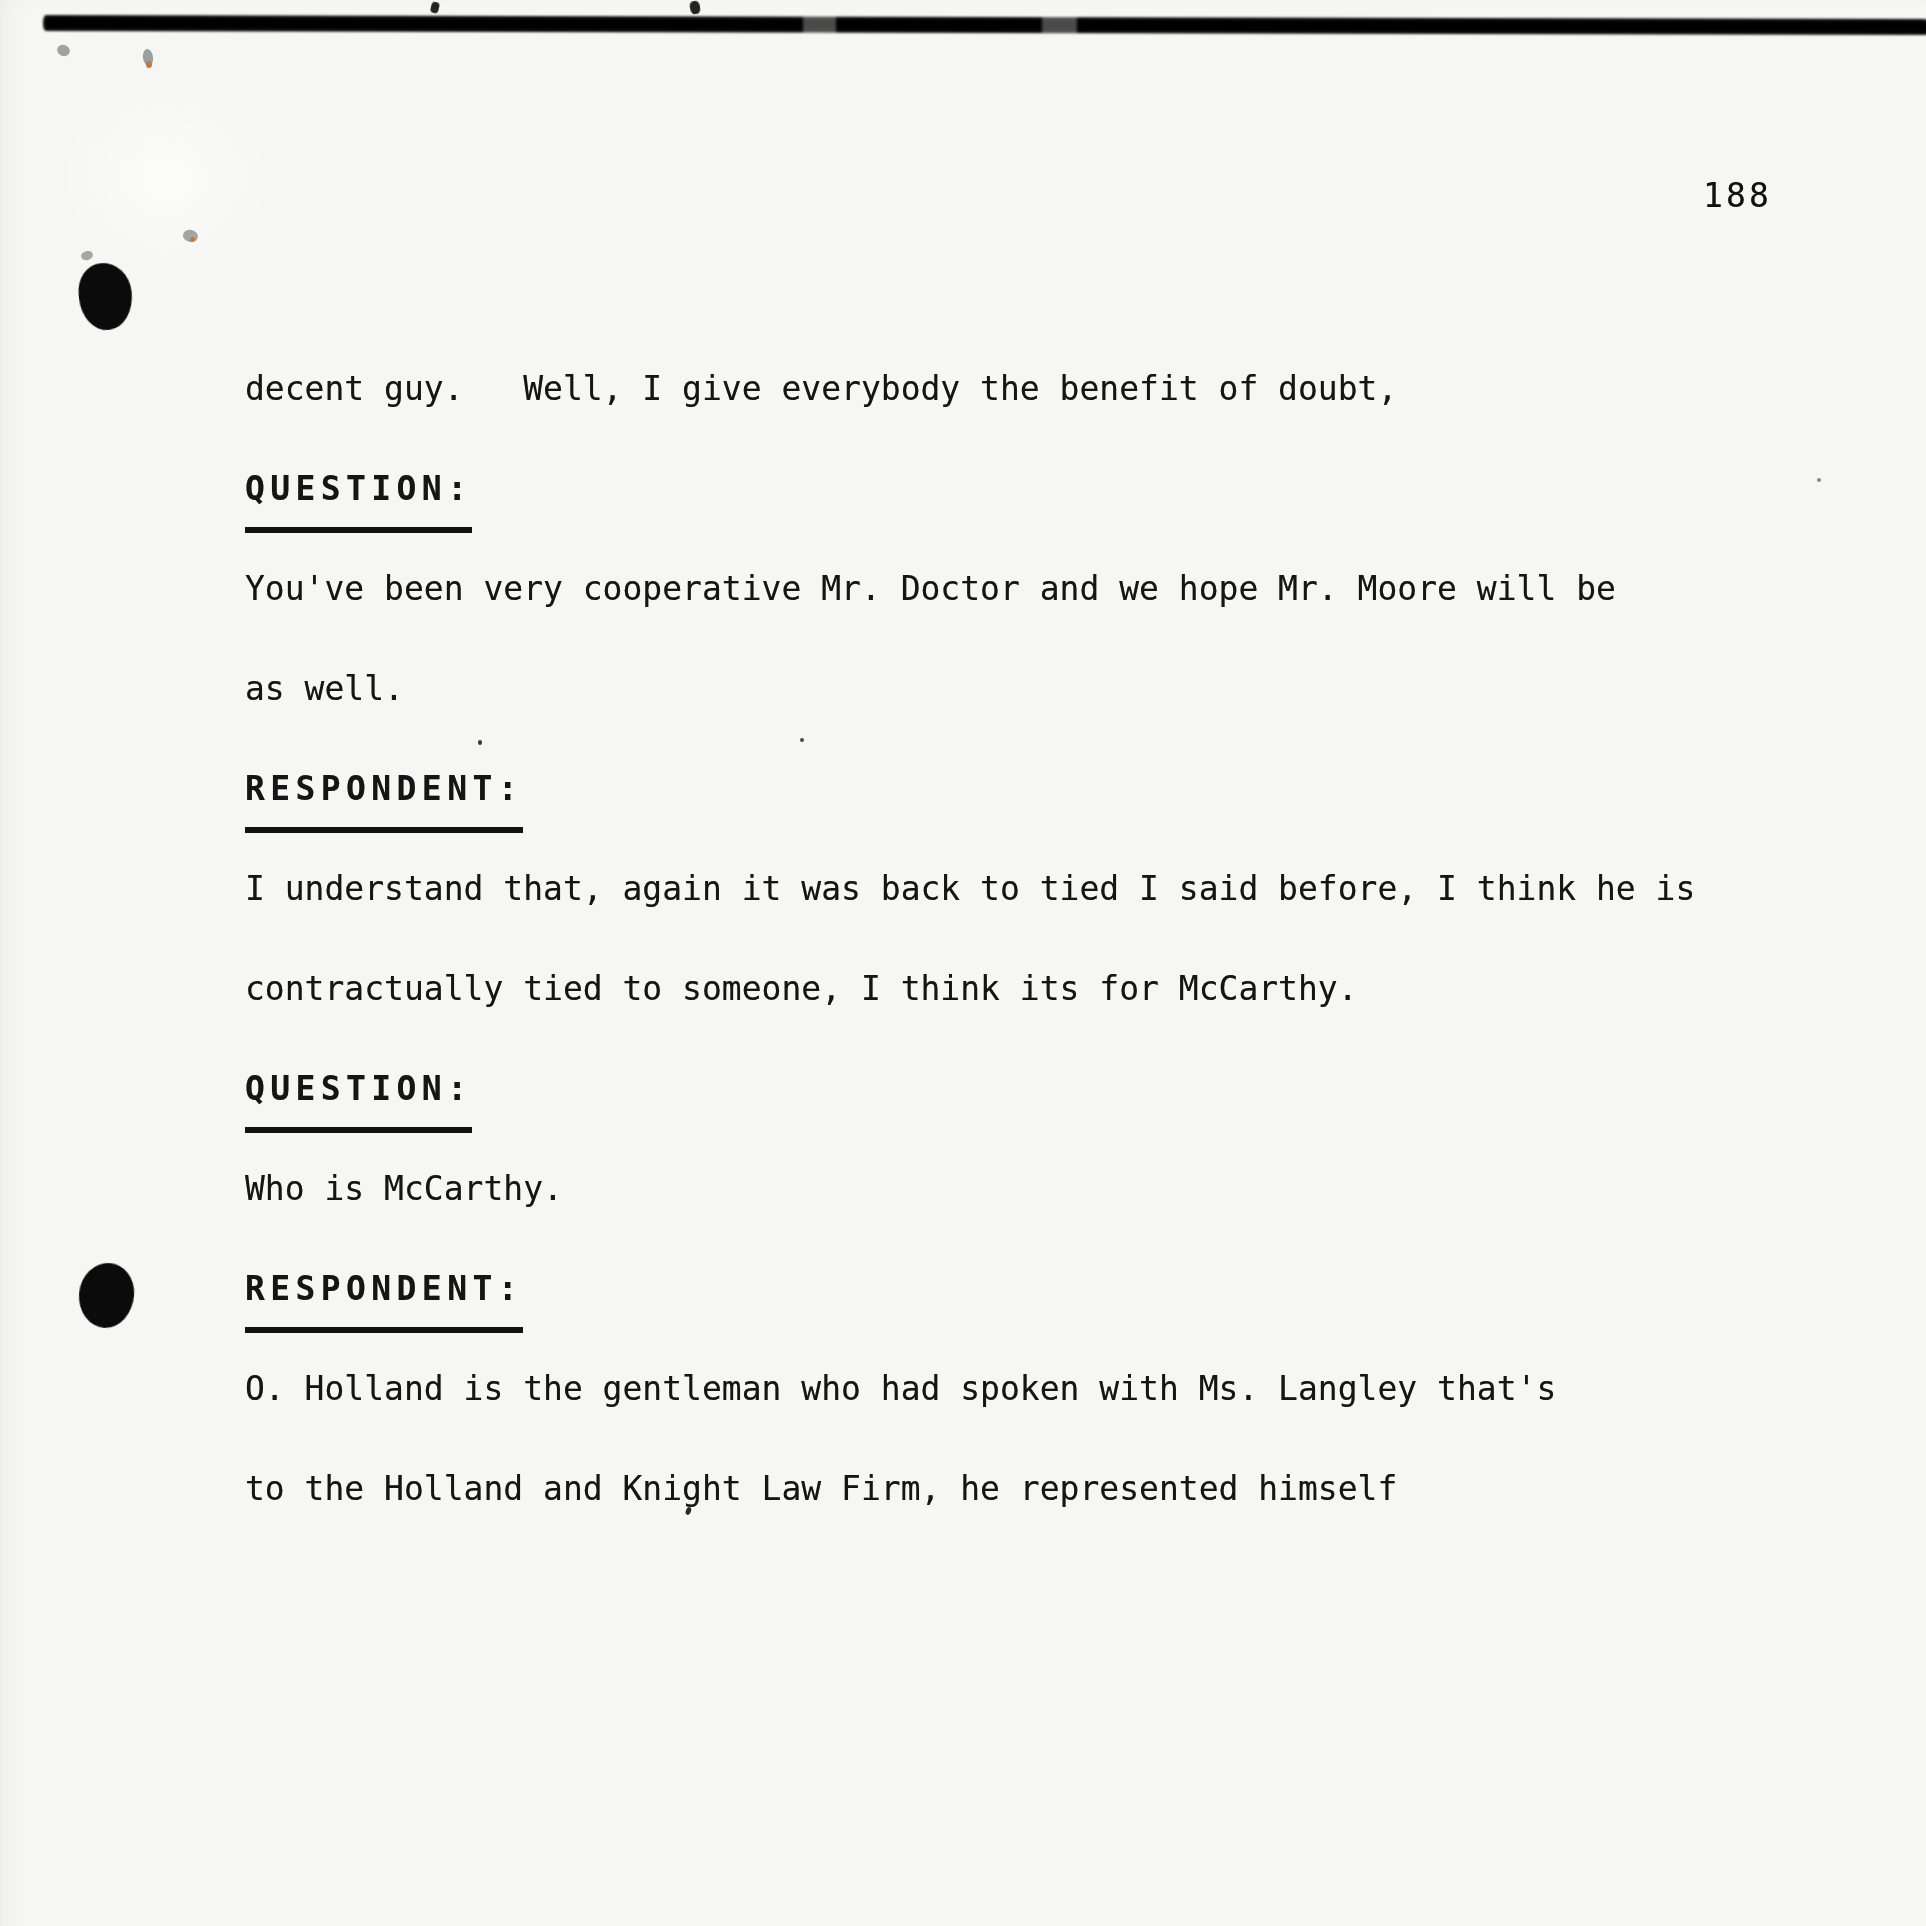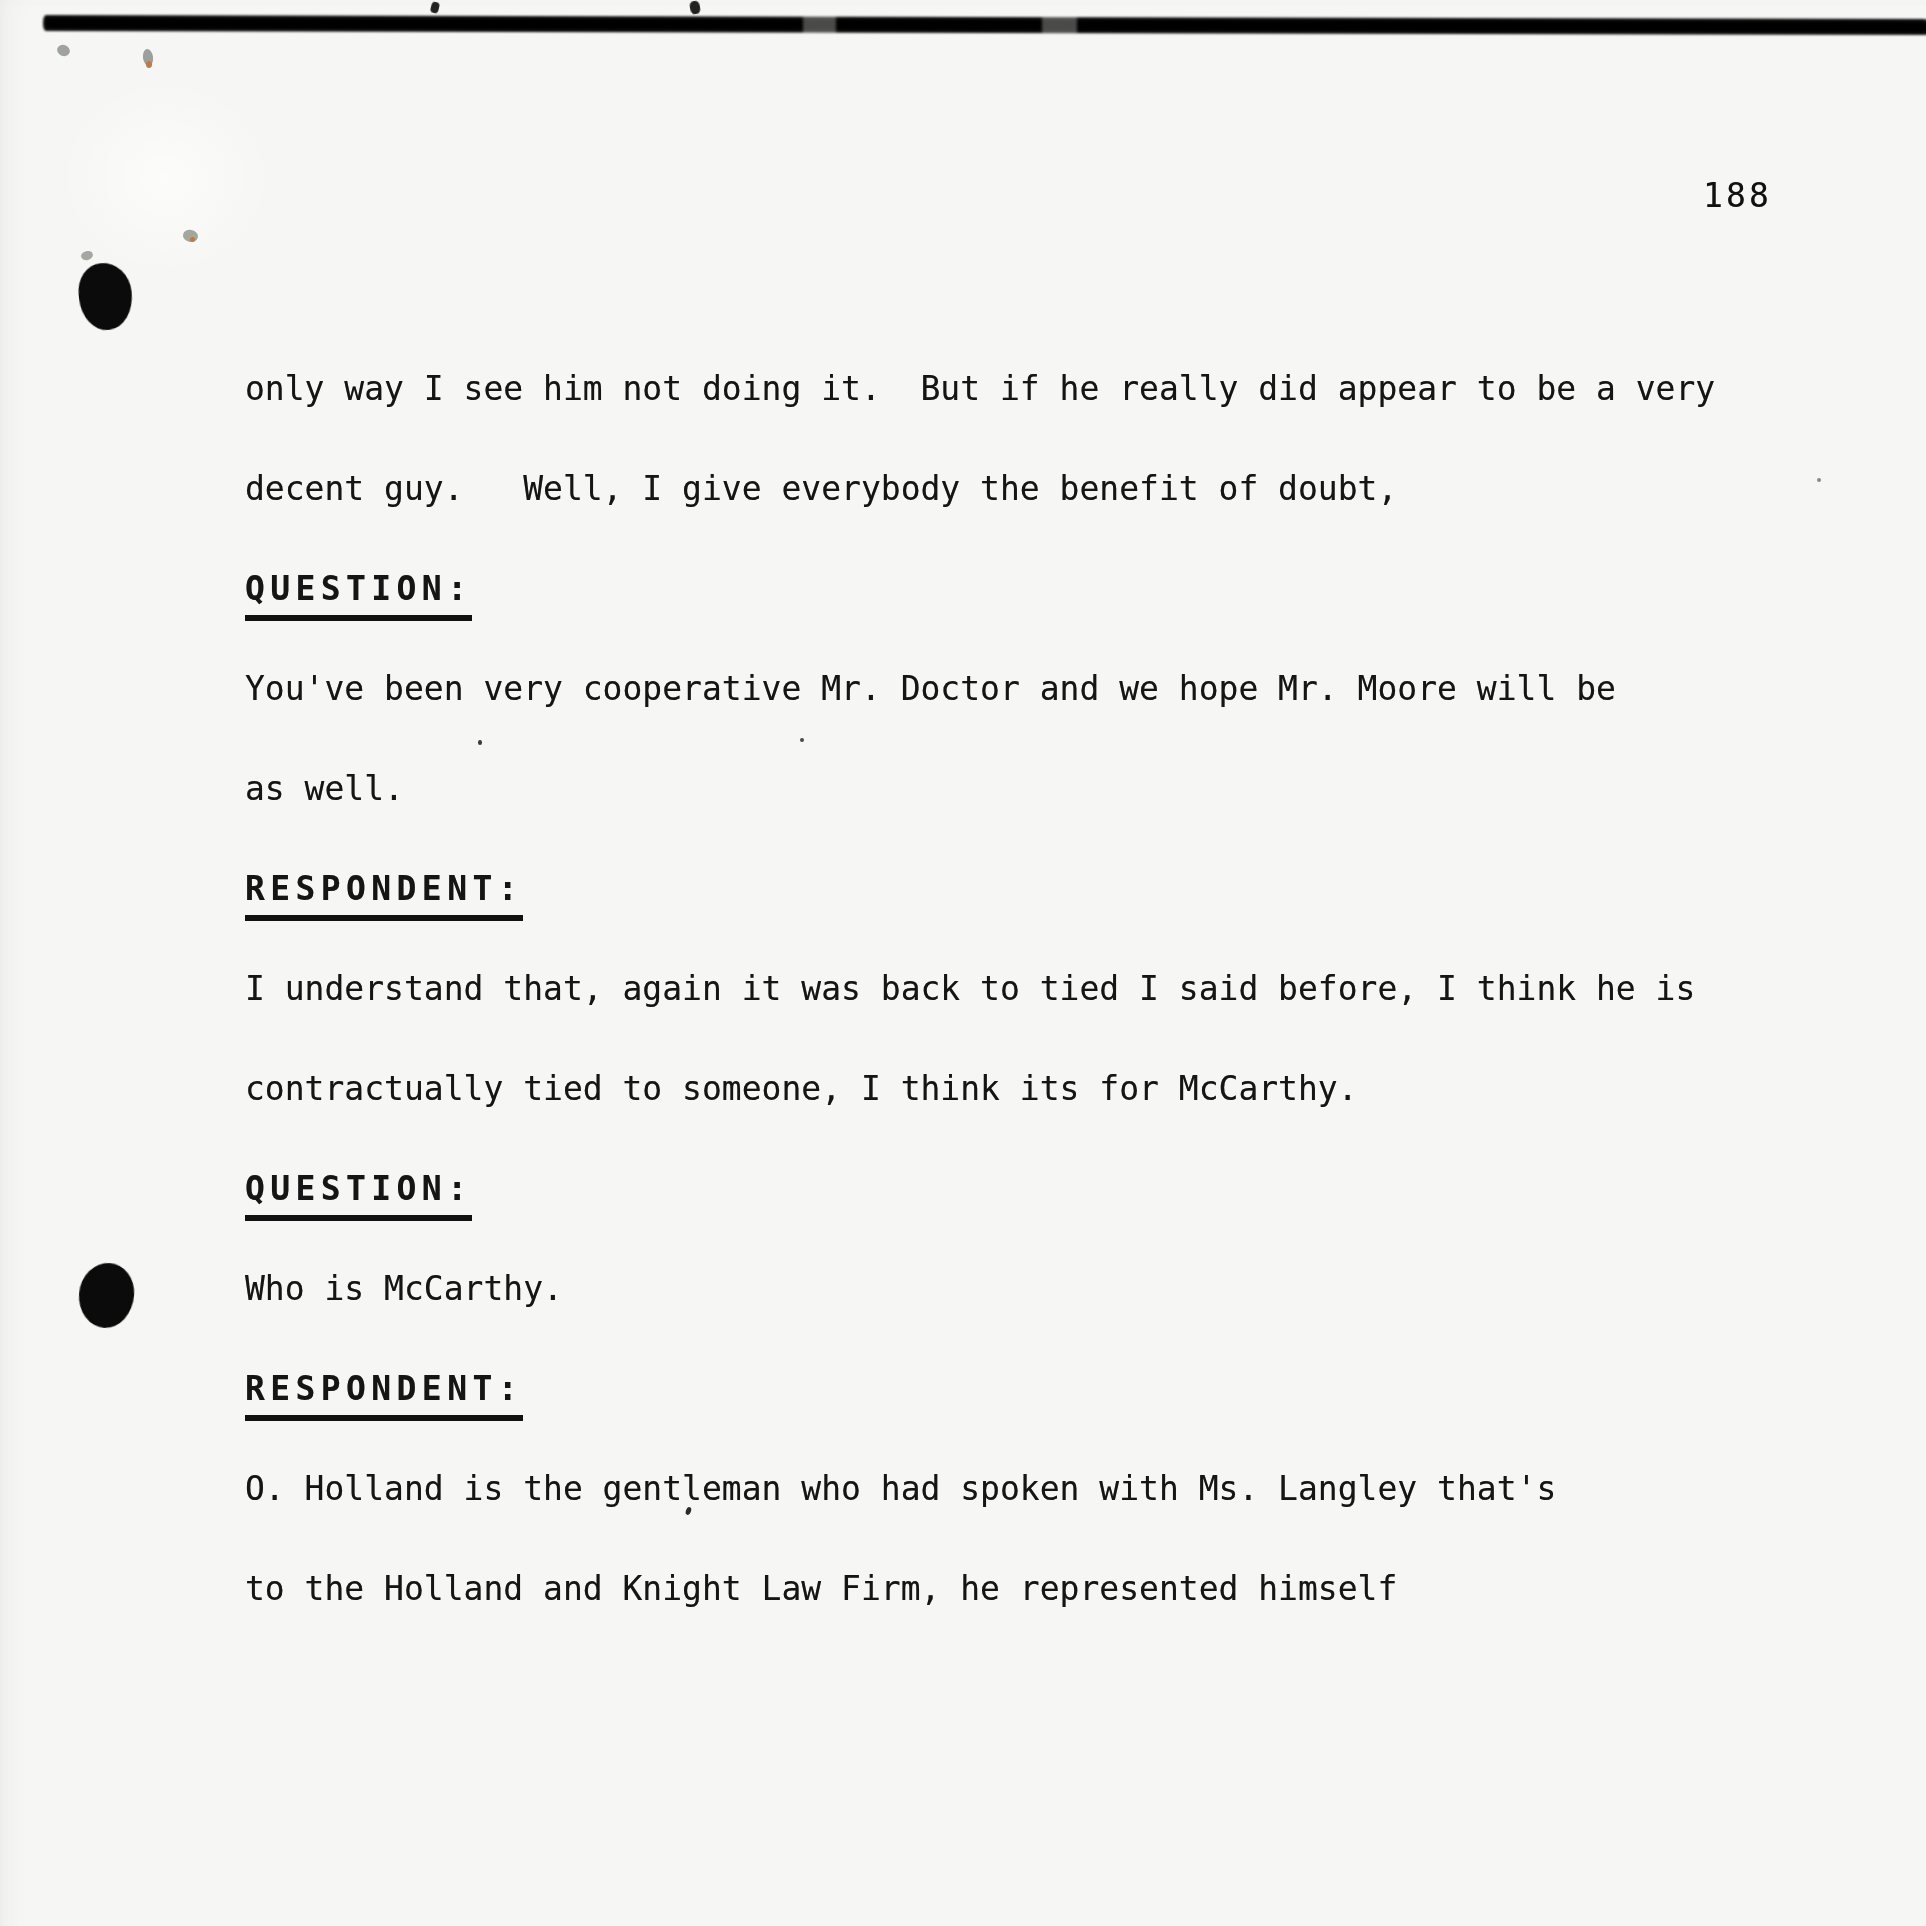--- a/index.html
+++ b/index.html
@@ -64,21 +64,21 @@
   
   .text{
     position:absolute;left:245px;top:339px;width:1579px;
     font-size:33px;
     text-shadow:0 0 0.4px rgba(0,0,0,.4);
   }
   .line{height:100px;line-height:100px;white-space:pre;}
   .line.heading .hd{
     display:inline-block;line-height:1.12;
     font-weight:700;letter-spacing:5.4px;
-    padding-bottom:7px;border-bottom:6.2px solid #111;
+    padding-bottom:19px;border-bottom:6.2px solid #111;
   }
 </style>
 </head>
 <body>
 
 <div class="page">
   <div class="lightpatch"></div>
 
   <div class="band"></div>
   <div class="band-gap g1"></div>
@@ -96,21 +96,20 @@
   <div class="speck sp3b"></div>
   <div class="speck sp4"></div>
   <div class="speck sp5"></div>
   <div class="speck sp6"></div>
   <div class="speck sp7"></div>
   <div class="speck sp8"></div>
 
   <div class="pagenum">188</div>
 
   <div class="text">
-      <div class="line body">only way I see him not doing it.  But if he really did appear to be a very</div>
       <div class="line body">decent guy.   Well, I give everybody the benefit of doubt,</div>
       <div class="line heading"><span class="hd">QUESTION:</span></div>
       <div class="line body">You've been very cooperative Mr. Doctor and we hope Mr. Moore will be</div>
       <div class="line body">as well.</div>
       <div class="line heading"><span class="hd">RESPONDENT:</span></div>
       <div class="line body">I understand that, again it was back to tied I said before, I think he is</div>
       <div class="line body">contractually tied to someone, I think its for McCarthy.</div>
       <div class="line heading"><span class="hd">QUESTION:</span></div>
       <div class="line body">Who is McCarthy.</div>
       <div class="line heading"><span class="hd">RESPONDENT:</span></div>

